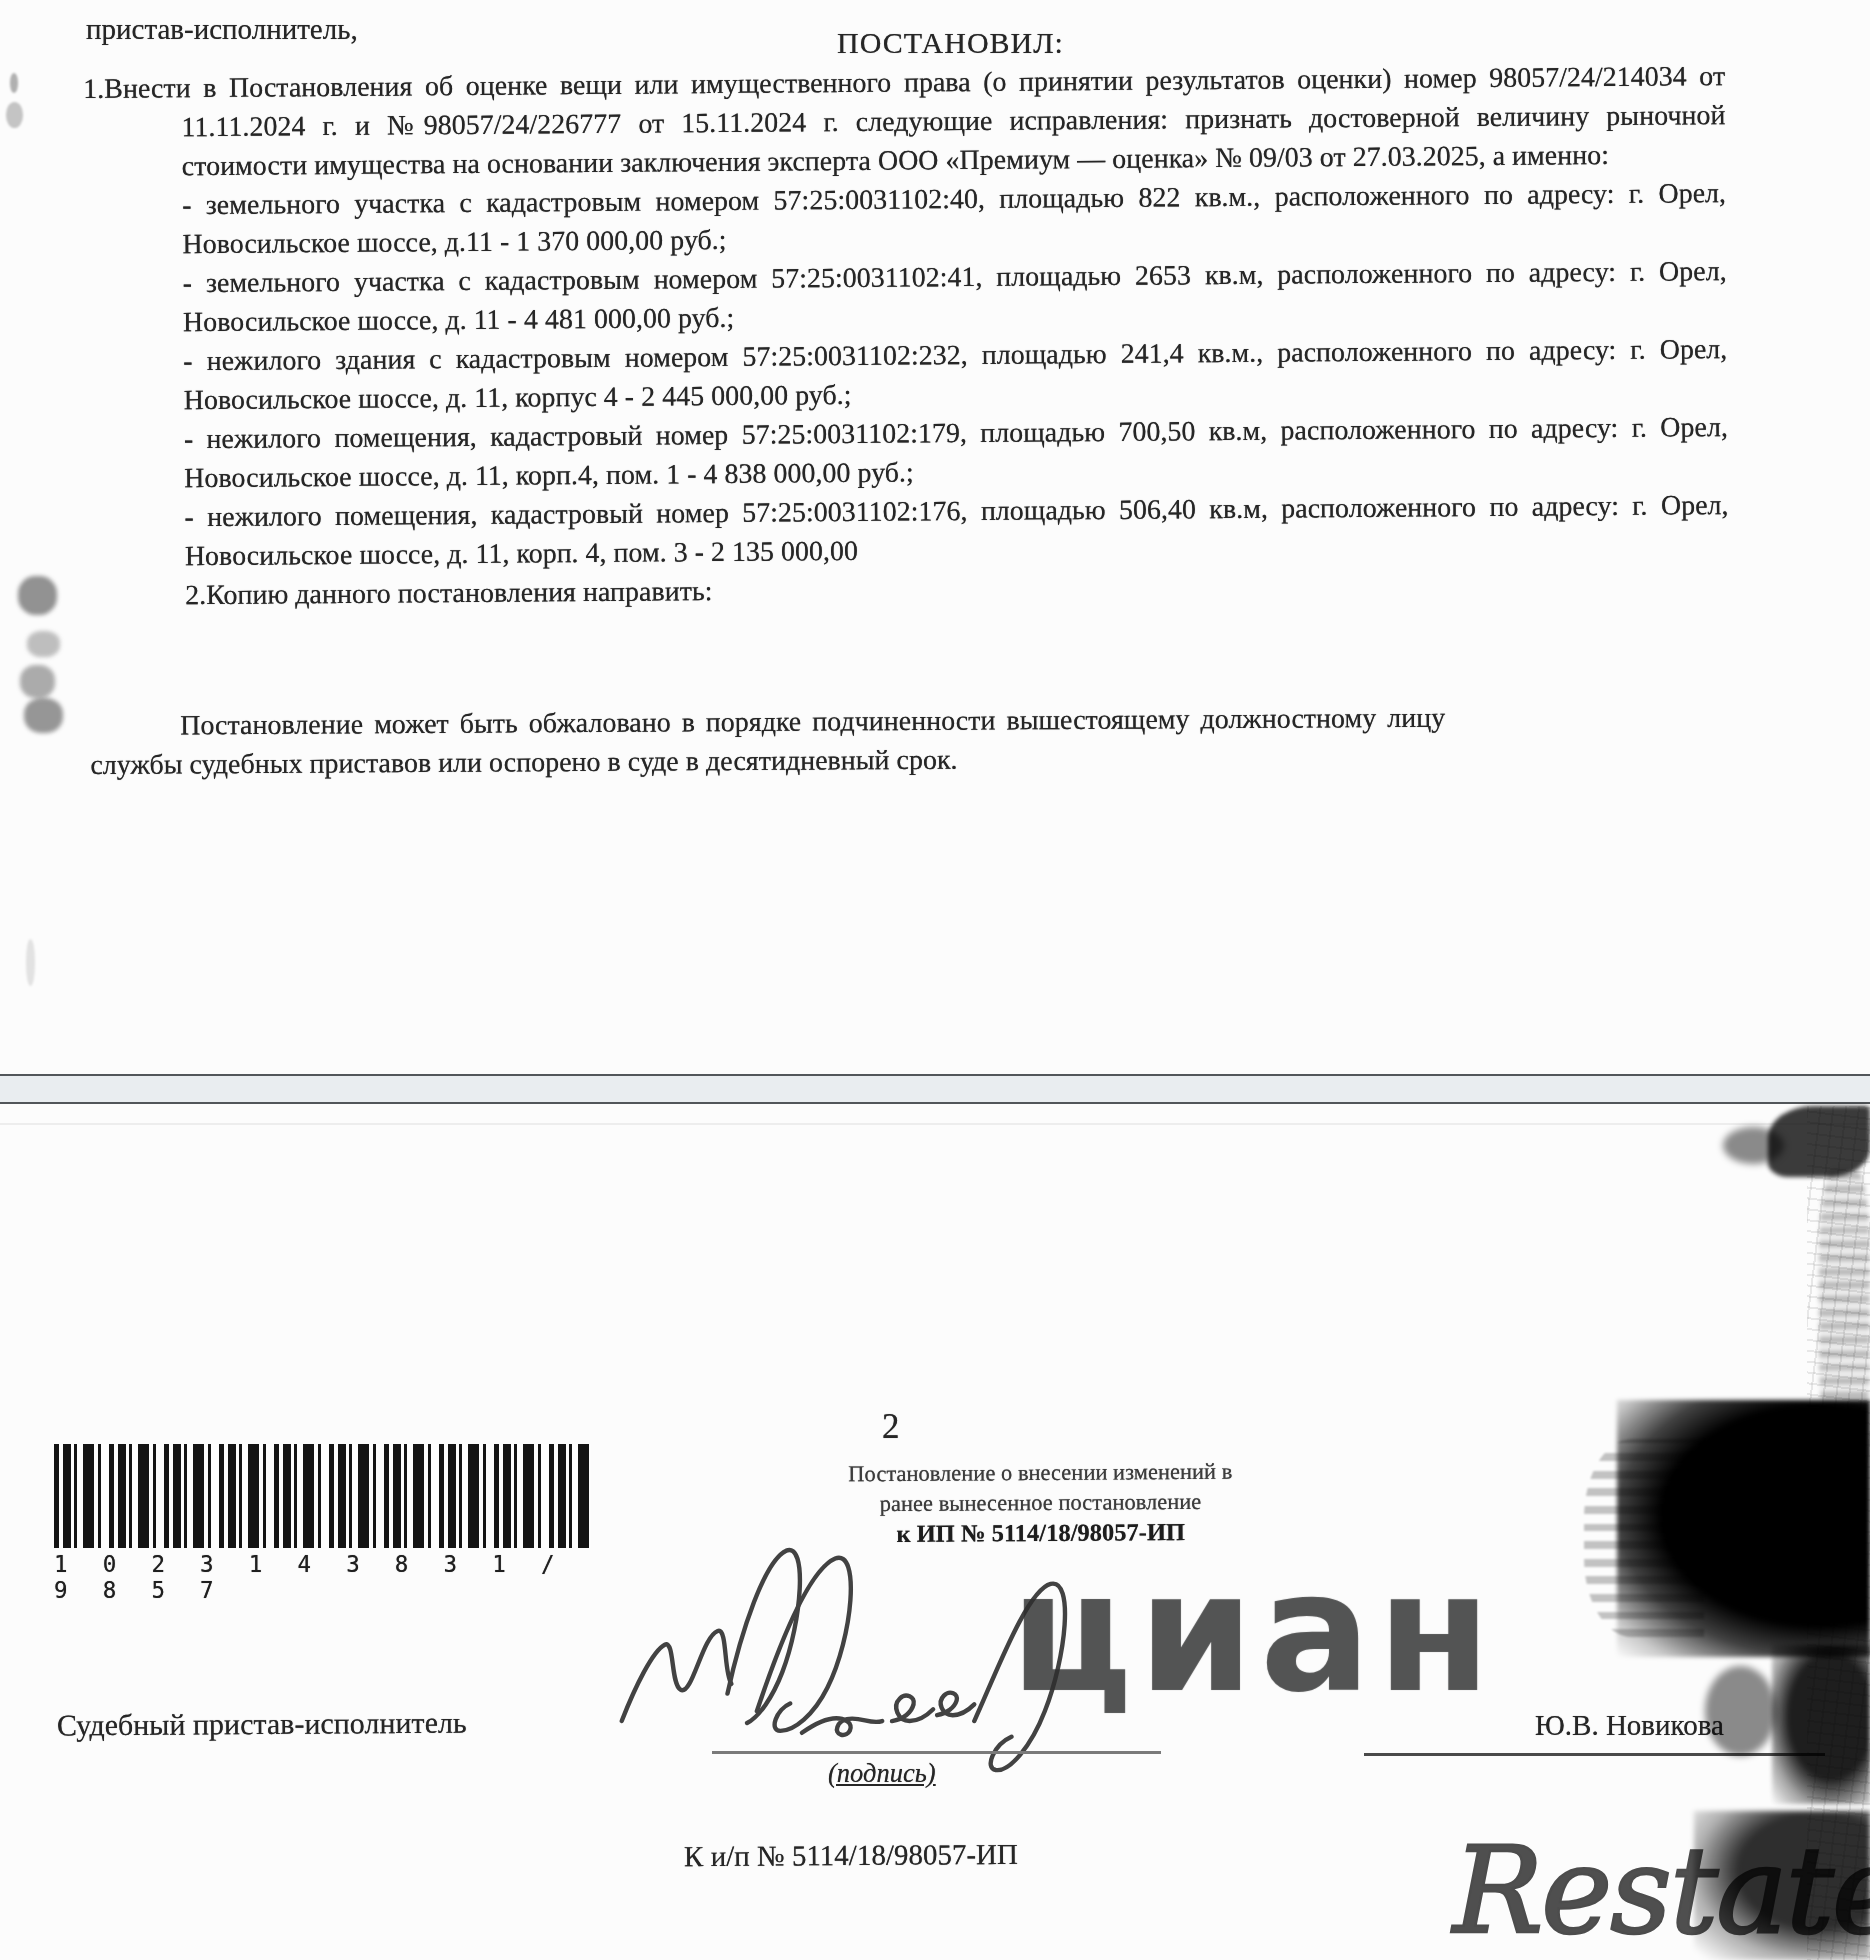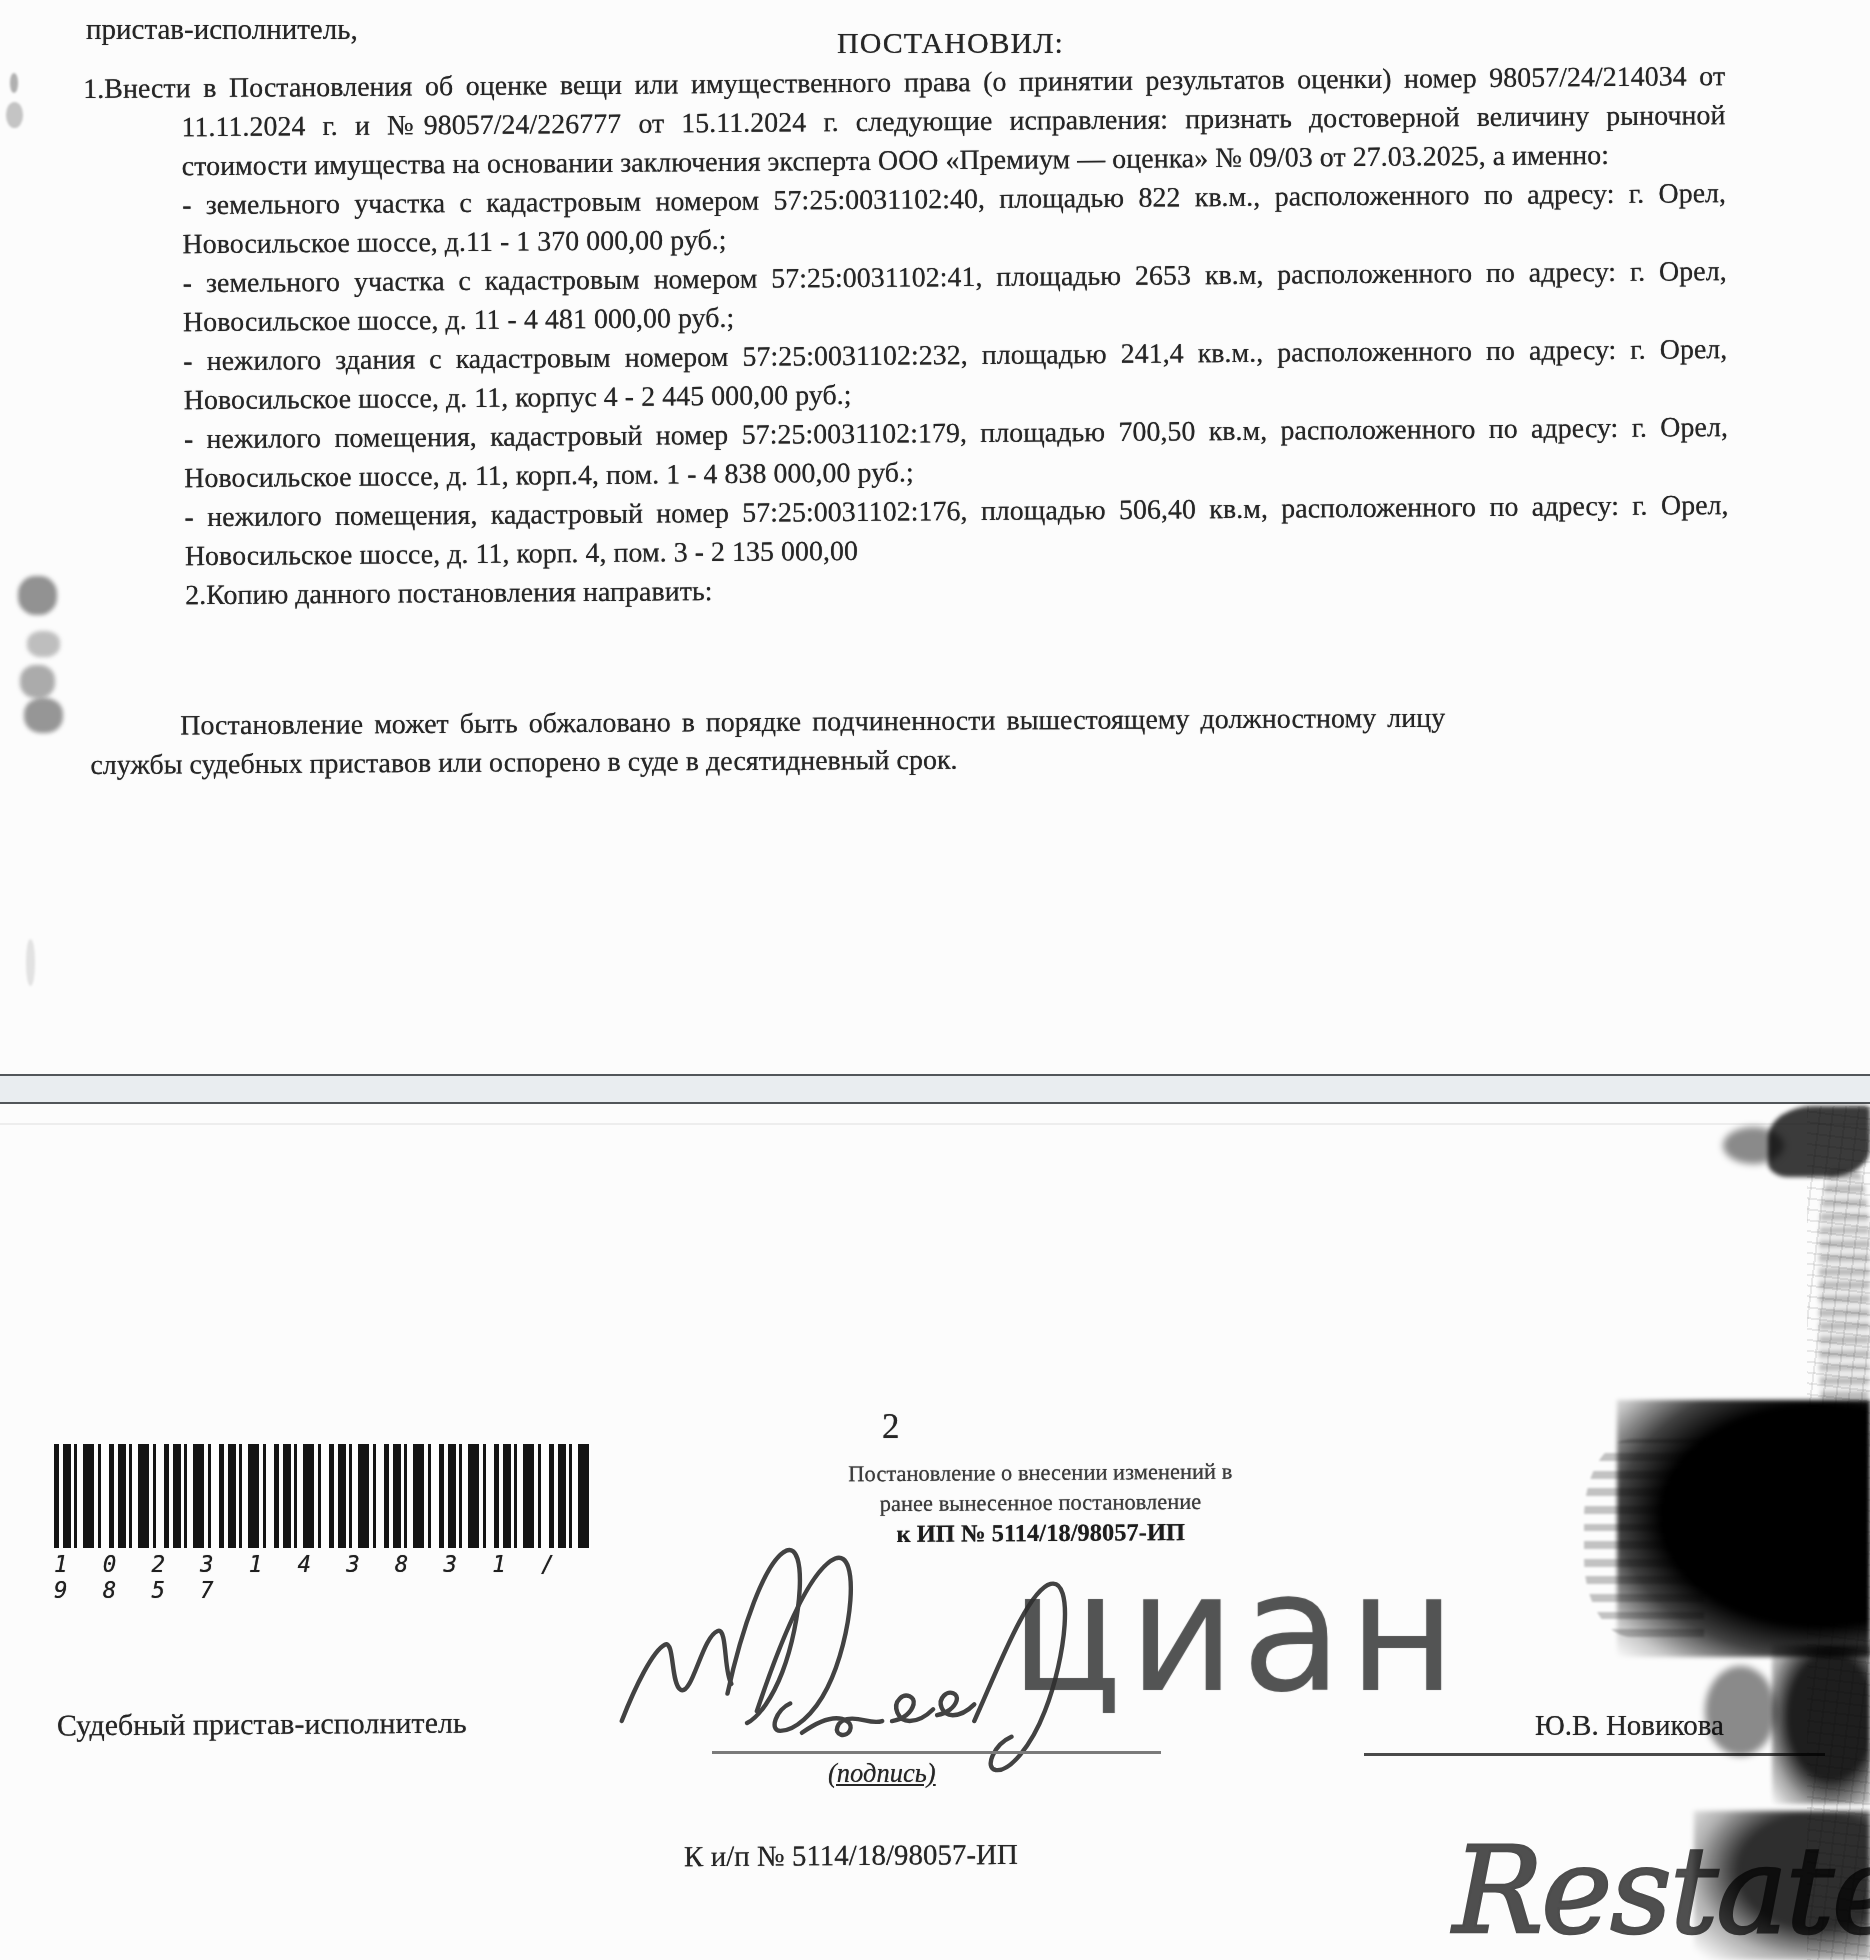--- a/index.html
+++ b/index.html
@@ -25,21 +25,21 @@
     font-size:28px;line-height:39px;text-indent:90px;text-align:justify;
     transform:rotate(-0.35deg);transform-origin:0 0;
   }
 
   
   .divider{position:absolute;left:0;top:1074px;width:1870px;height:25.5px;
            background:#e9edf0;border-top:2.9px solid #52565a;border-bottom:2.9px solid #52565a;}
   .divider-shadow{position:absolute;left:0;top:1123px;width:1870px;height:2px;background:#ededed;}
 
   
-  .barcode{position:absolute;left:54px;top:1444px;width:537px;font-style:italic;}
+  .barcode{position:absolute;left:54px;top:1444px;width:537px;}
   .bars{height:104px;
     background:repeating-linear-gradient(90deg,
       #141414 0 4.9px, #fdfdfd 4.9px 8.8px,
       #141414 8.8px 16.7px, #fdfdfd 16.7px 19.6px,
       #141414 19.6px 22.5px, #fdfdfd 22.5px 29px,
       #141414 29px 40px, #fdfdfd 40px 44px,
       #141414 44px 47px, #fdfdfd 47px 55px);
   }
   .digits{margin-top:2.9px;font-family:"DejaVu Sans Mono",monospace;
           font-size:22.5px;word-spacing:21.6px;color:#1f1f1f;}
@@ -53,21 +53,21 @@
   .signature{position:absolute;left:608px;top:1525px;}
   .sigline{position:absolute;left:712px;top:1751px;width:449px;height:2.9px;background:#7a7a7a;}
   .sigcaption{position:absolute;left:828px;top:1758px;font-size:26.5px;font-style:italic;text-decoration:underline;}
   .official{position:absolute;left:57px;top:1707px;font-size:30px;transform:rotate(-0.4deg);}
   .name{position:absolute;left:1535px;top:1709px;font-size:29px;text-align:center;}
   .nameline{position:absolute;left:1364px;top:1753px;width:461px;height:2.9px;background:#4a4a4a;}
   .caseref{position:absolute;left:684px;top:1839px;font-size:29px;transform:rotate(-0.4deg);}
 
   
   .wm-cian{position:absolute;left:1010px;top:1537px;font-family:"DejaVu Sans",sans-serif;
-           font-weight:400;font-size:165px;letter-spacing:5.9px;color:rgba(100,106,112,0.10);}
+           font-weight:700;font-size:165px;letter-spacing:5.9px;color:rgba(100,106,112,0.10);}
   .wm-restate{position:absolute;left:1453px;top:1821px;font-family:"DejaVu Serif",serif;
               font-style:italic;font-size:120px;letter-spacing:-2px;
               color:rgba(70,70,70,0.15);-webkit-text-stroke:2.5px #4c4c4c;}
 
   
   .noise{position:absolute;pointer-events:none;}
   .n1{left:1768px;top:1106px;width:102px;height:71px;background:#0c0c0c;
       border-radius:45% 5% 40% 20%;opacity:.8;filter:blur(2px);}
   .n2{left:1723px;top:1127px;width:61px;height:37px;background:rgba(0,0,0,.45);
       border-radius:50%;filter:blur(3.9px);}

